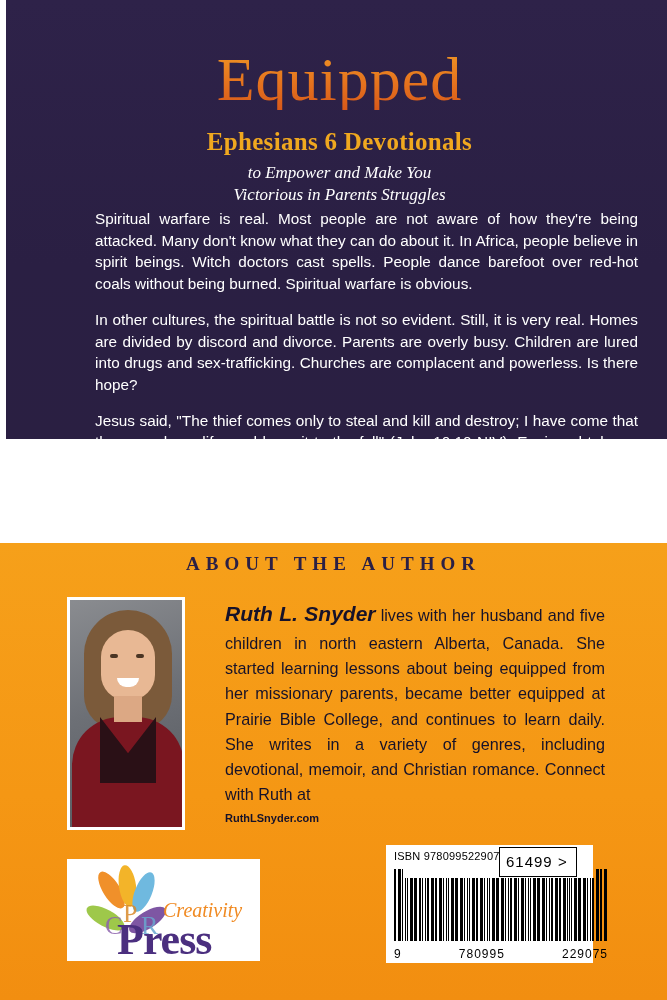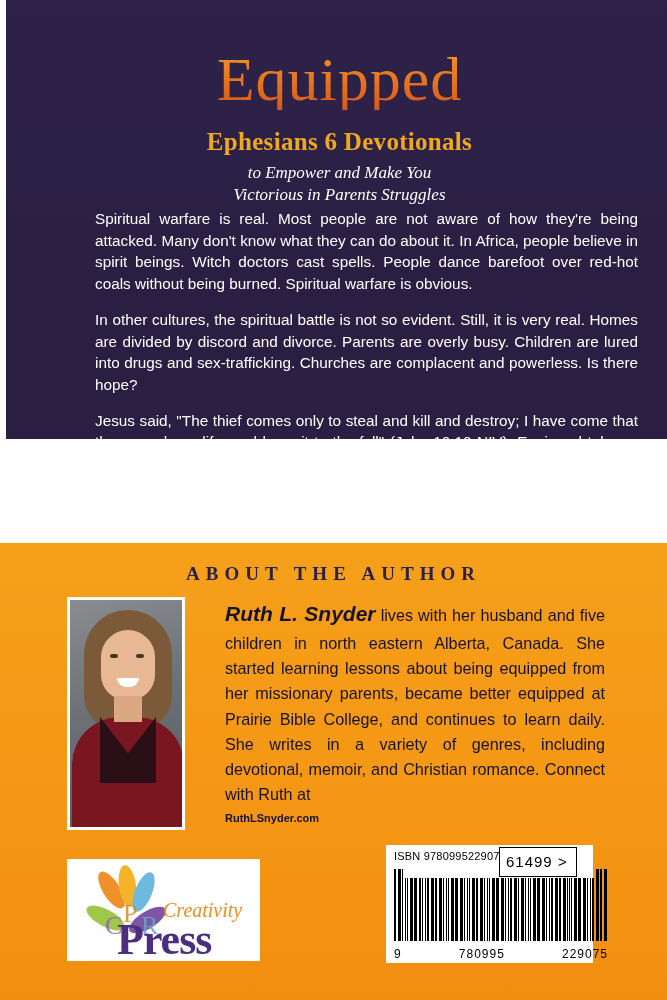--- a/index.html
+++ b/index.html
@@ -76,21 +76,21 @@
     position: absolute;
     left: 0; top: 543px;
     width: 667px;
     height: 457px;
     background: #f59c16;
     background: linear-gradient(180deg, #f6a01a 0%, #f59714 55%, #f28e10 100%);
   }
   #about-heading {
     text-align: center;
     margin: 0;
-    padding-top: 20px;
+    padding-top: 10px;
     font-family: "Liberation Serif", serif;
     font-size: 19px;
     font-weight: bold;
     letter-spacing: 6px;
     color: #2b2045;
   }
   
   #author-photo {
     position: absolute;
     left: 67px;

